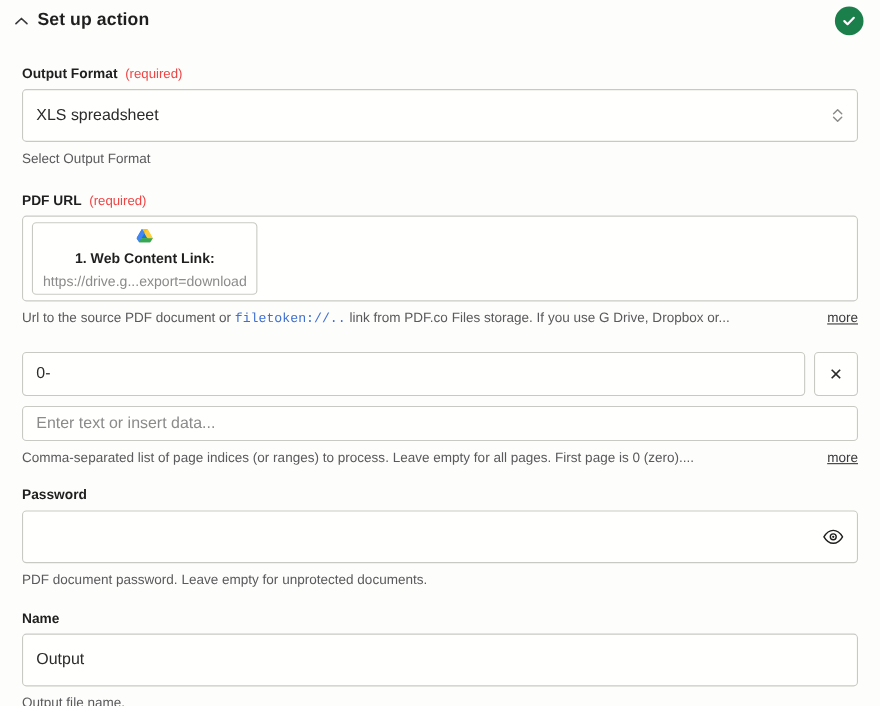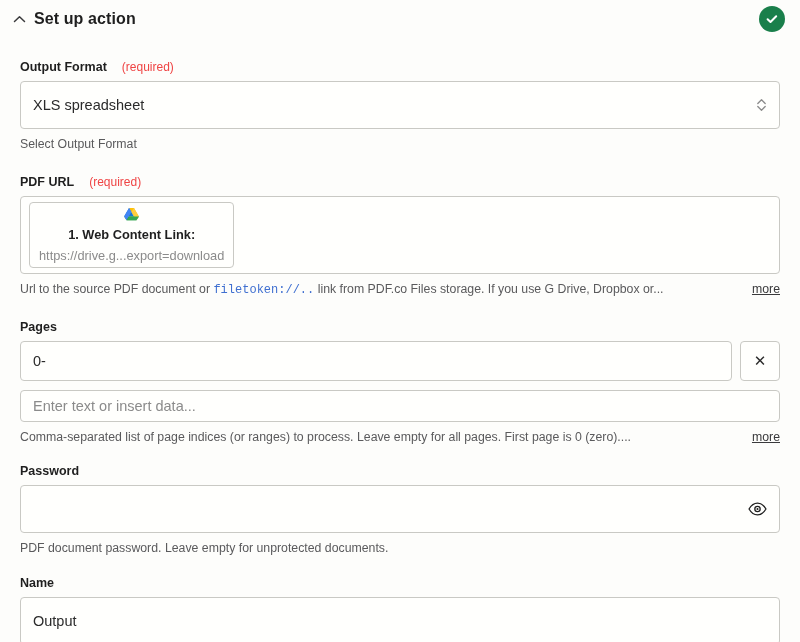--- a/index.html
+++ b/index.html
@@ -68,21 +68,21 @@
     margin-top: 24px;
   }
   .field { margin-bottom: 0; }
 
   .field-label {
     font-size: 12.5px;
     font-weight: bold;
     color: #1f1f1f;
     display: flex;
     align-items: baseline;
-    gap: 15px;
+    gap: 7px;
     margin-bottom: 7px;
   }
   .req {
     font-weight: normal;
     font-size: 12px;
     color: #ef4444;
   }
 
   .input-box {
     position: relative;
@@ -289,23 +289,20 @@
       </div>
       <div class="helper">
         <span class="helper-text"><span>Url to the source PDF document or </span><span class="code">filetoken://..</span><span> link from PDF.co Files storage. If you use G Drive, Dropbox or...</span></span>
         <span class="more-link">more</span>
       </div>
     </div>
 
     <div class="gap-lg"></div>
 
     <div class="field">
-      <div class="field-label">
-        <span>Pages</span>
-      </div>
       <div class="row-with-clear">
         <div class="input-box">
           <span class="input-value">0-</span>
         </div>
         <div class="clear-btn">
           <span>✕</span>
         </div>
       </div>
       <div class="input-box secondary-input">
         <span class="input-placeholder">Enter text or insert data...</span>

